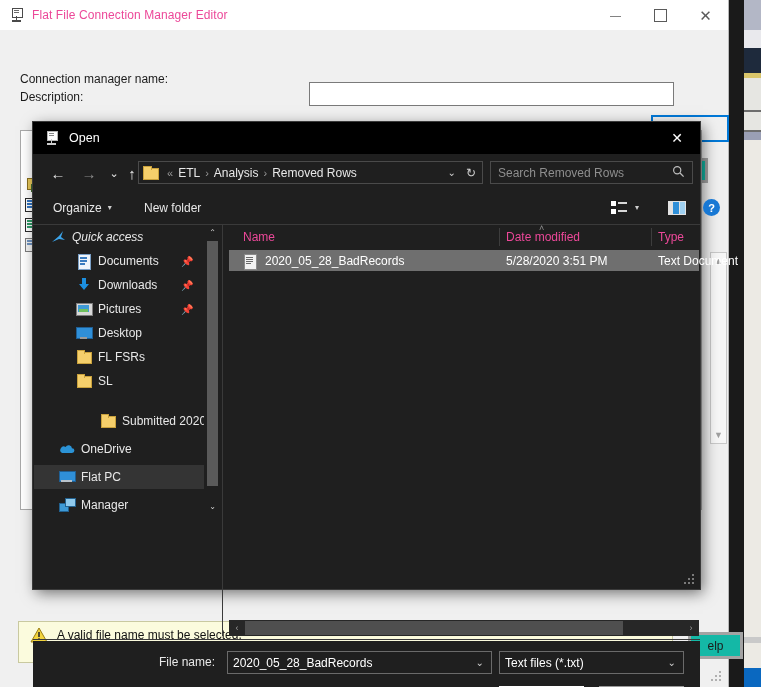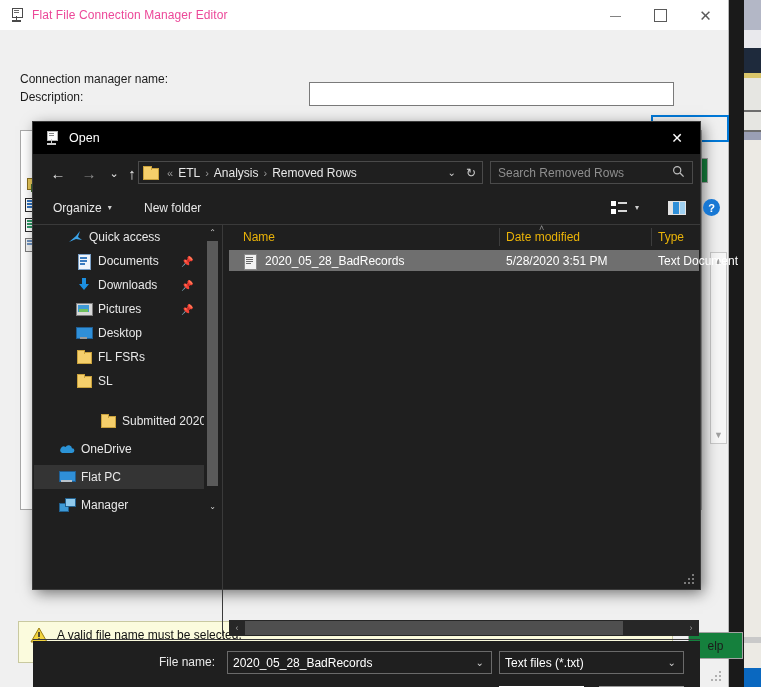--- a/index.html
+++ b/index.html
@@ -51,21 +51,21 @@
   }
 
   
   .bg-panel {
     position: absolute; background: #ffffff; border: 1px solid #a9a9a9; box-sizing: border-box;
   }
   .bg-blue-btn {
     position: absolute; background: #f0f0f0; border: 2px solid #0078d7; box-sizing: border-box;
   }
   .bg-gray-btn {
-    position: absolute; background: #15803d; border: 1px solid #a3a3a3; box-sizing: border-box;
+    position: absolute; background: #14b8a6; border: 3px solid #a3a3a3; box-sizing: border-box;
   }
   .bg-list-icon { position: absolute; width: 14px; height: 13px; }
 
   
   .classic-sb {
     position: absolute; background: #f7f7f7; border: 1px solid #c9c9c9; box-sizing: border-box;
     display: flex; flex-direction: column; justify-content: space-between; align-items: center;
     color: #a0a0a0; font-size: 9px;
   }
 
@@ -170,21 +170,21 @@
     display:flex; align-items:center; justify-content:center; }
   .nav-sb-thumb { position: absolute; left: 2px; width: 11px; background: #5a5a5a; }
 
   
   .fl-header {
     position: absolute; left: 196px; top: 103px; width: 470px; height: 25px;
     background: #1f1f1f; border-bottom: 1px solid #3a3a3a;
   }
   .fl-col {
     position: absolute; top: 0; height: 24px; display: flex; align-items: center;
-    font-size: 12px; color: #eab308;
+    font-size: 12px; color: #ec4899;
   }
   .fl-col-div { position: absolute; top: 3px; width: 1px; height: 18px; background: #3d3d3d; }
   .sort-caret { position: absolute; left: 310px; top: -2px; color: #8d8d8d; font-size: 9px; }
 
   .fl-body { position: absolute; left: 196px; top: 128px; width: 470px; height: 240px; background: #1f1f1f; }
   .fl-row {
     position: absolute; left: 0; top: 0; width: 470px; height: 21px;
     background: #6f6f6f; display: flex; align-items: center;
   }
   .fl-file-ico { width: 12px; height: 14px; position: relative; margin-left: 15px; margin-right: 8px; flex:0 0 auto;}
@@ -405,21 +405,21 @@
         <div class="sq" style="left:5px;top:1px;width:6px;height:12px;background:#2f8fd8;"></div>
         <div class="sq" style="left:12px;top:1px;width:5px;height:12px;background:#9fd0f0;"></div>
       </div>
 
       <div class="help-icon" style="left:670px;">?</div>
     </div>
 
     <div class="od-sep" style="top:102px;"></div>
 
     <div class="nav-pane">
-      <div class="nav-row" style="padding-left:33px;">
+      <div class="nav-row" style="padding-left:16px;font-style:italic;">
         <span class="nav-ico">
           <svg width="16" height="14" viewBox="0 0 16 14">
               <path d="M2 12 L9 6 L13 1 L11 7 L15 10 L9 9 Z" fill="#3ba3e8"></path>
             </svg>
         </span>
         <span>Quick access</span>
       </div>
 
       <div class="nav-row" style="padding-left:42px;">
         <span class="nav-ico">

